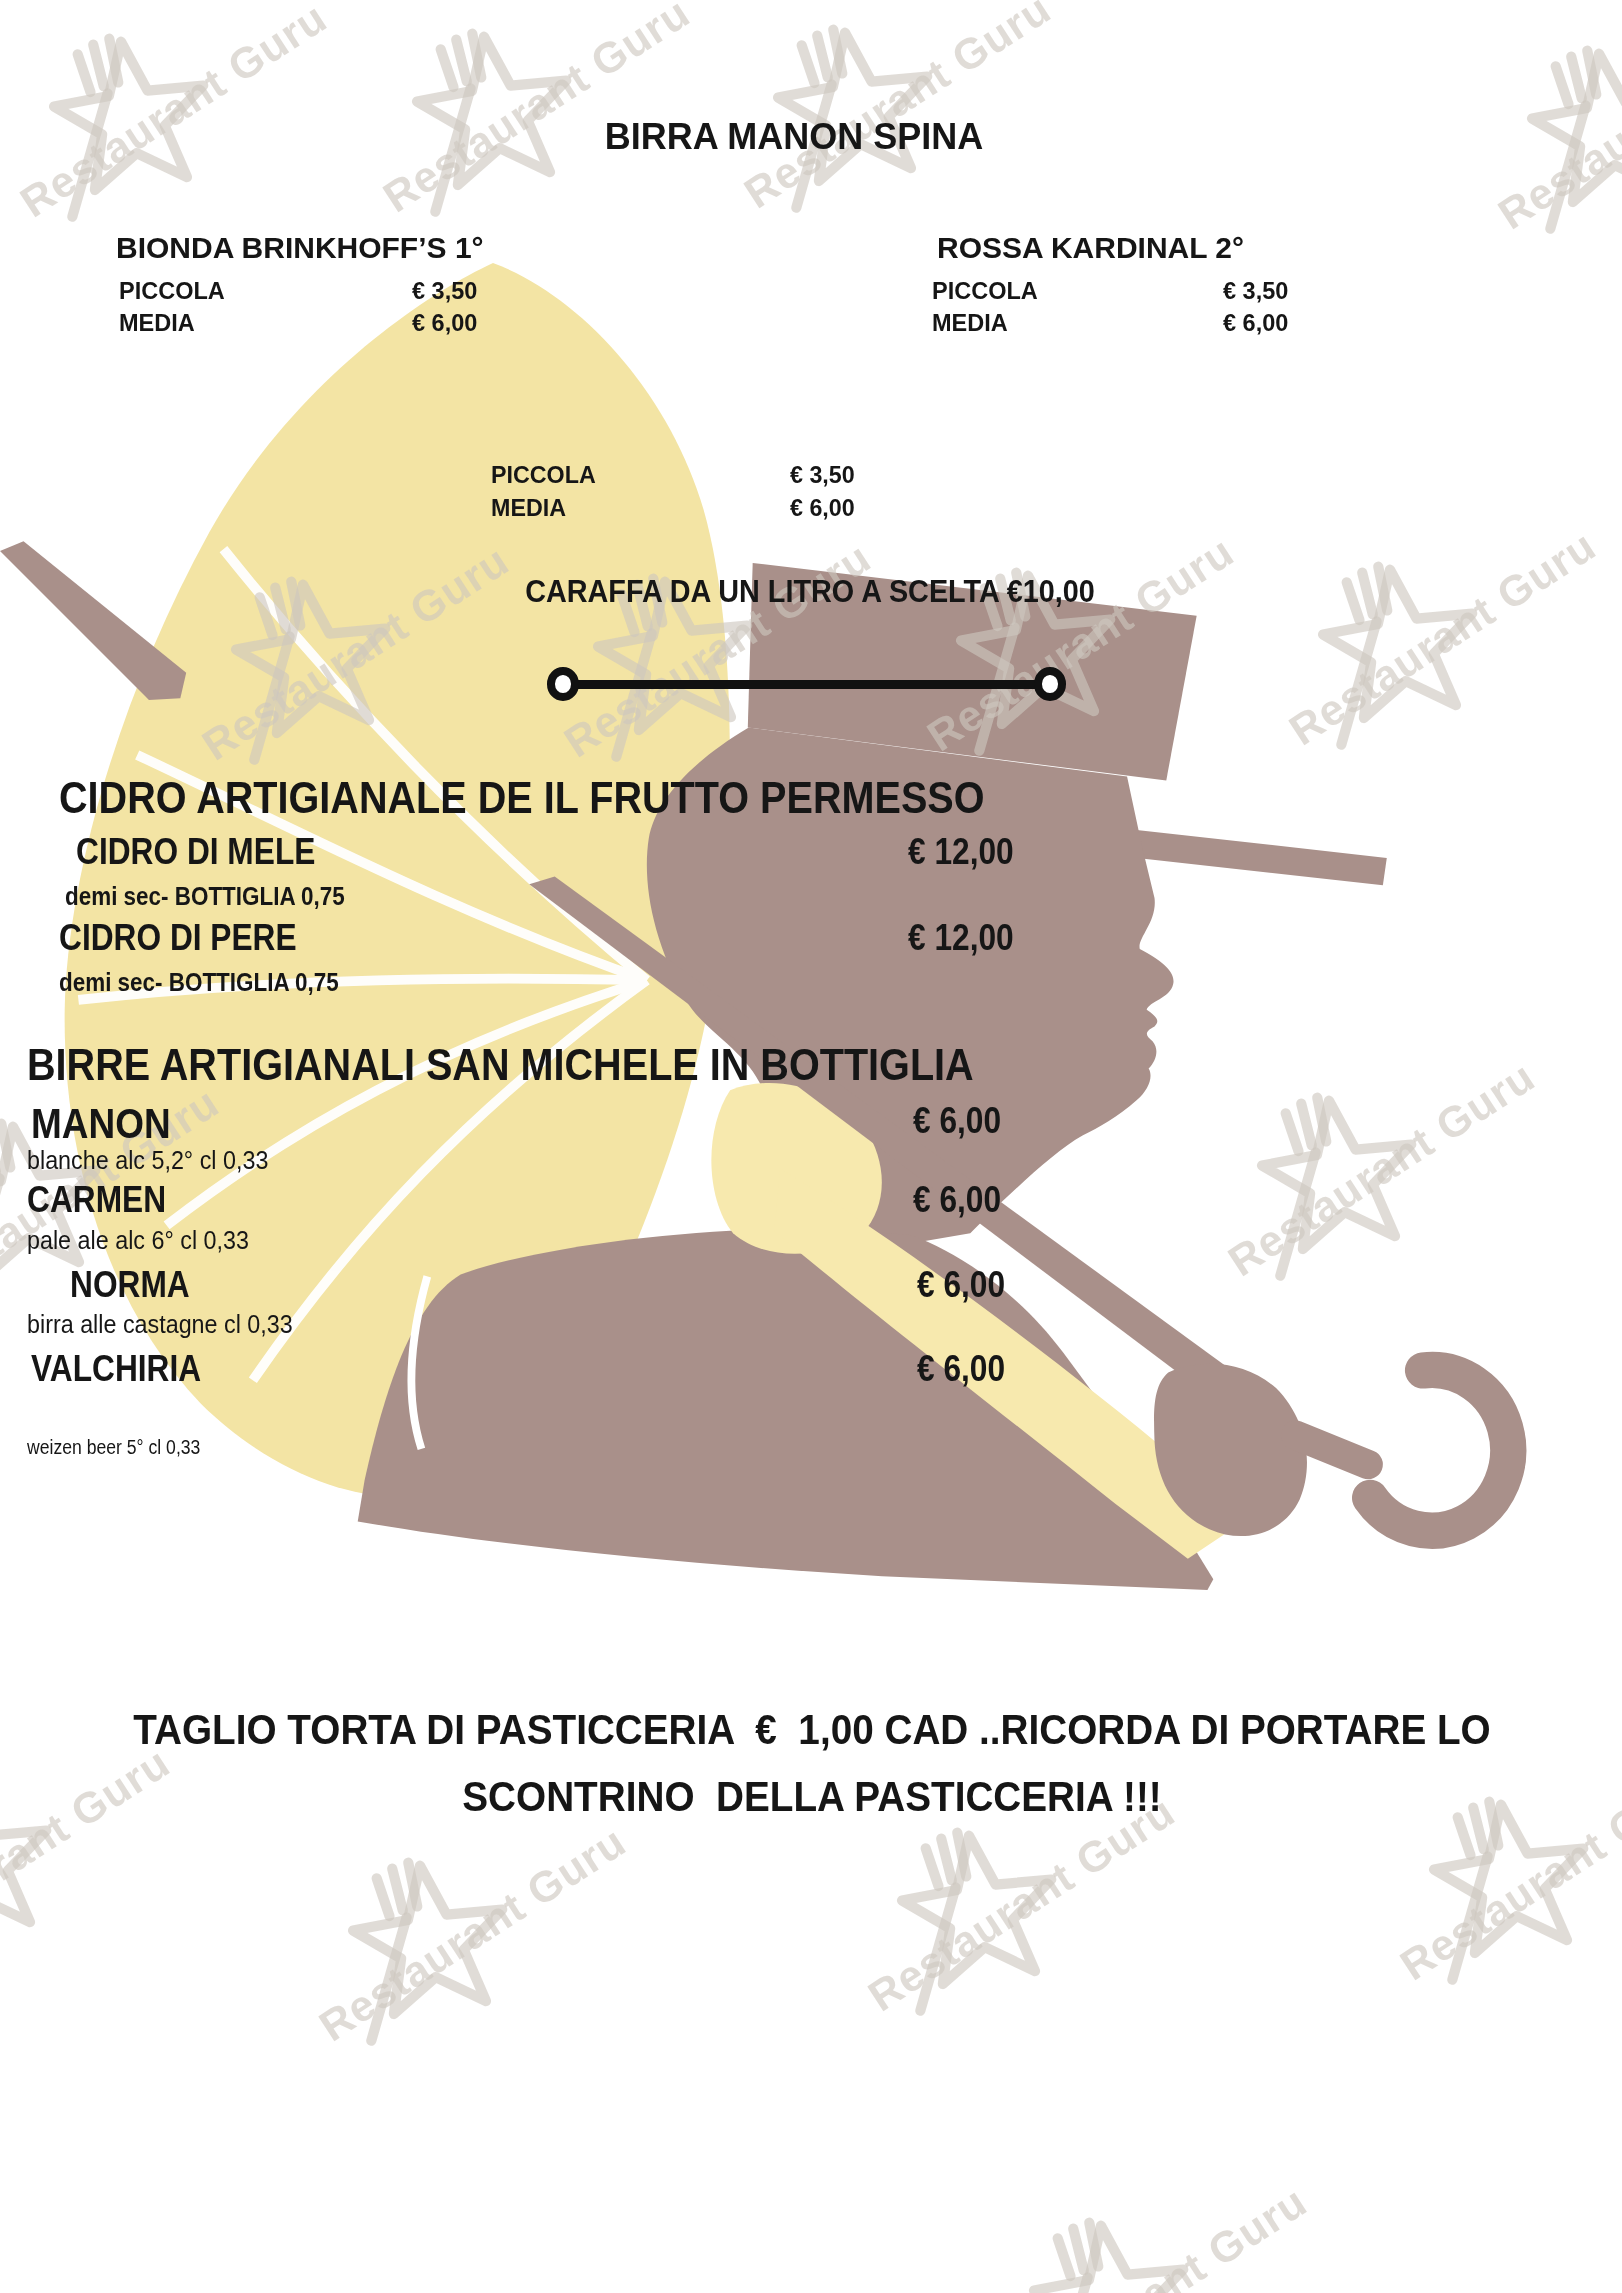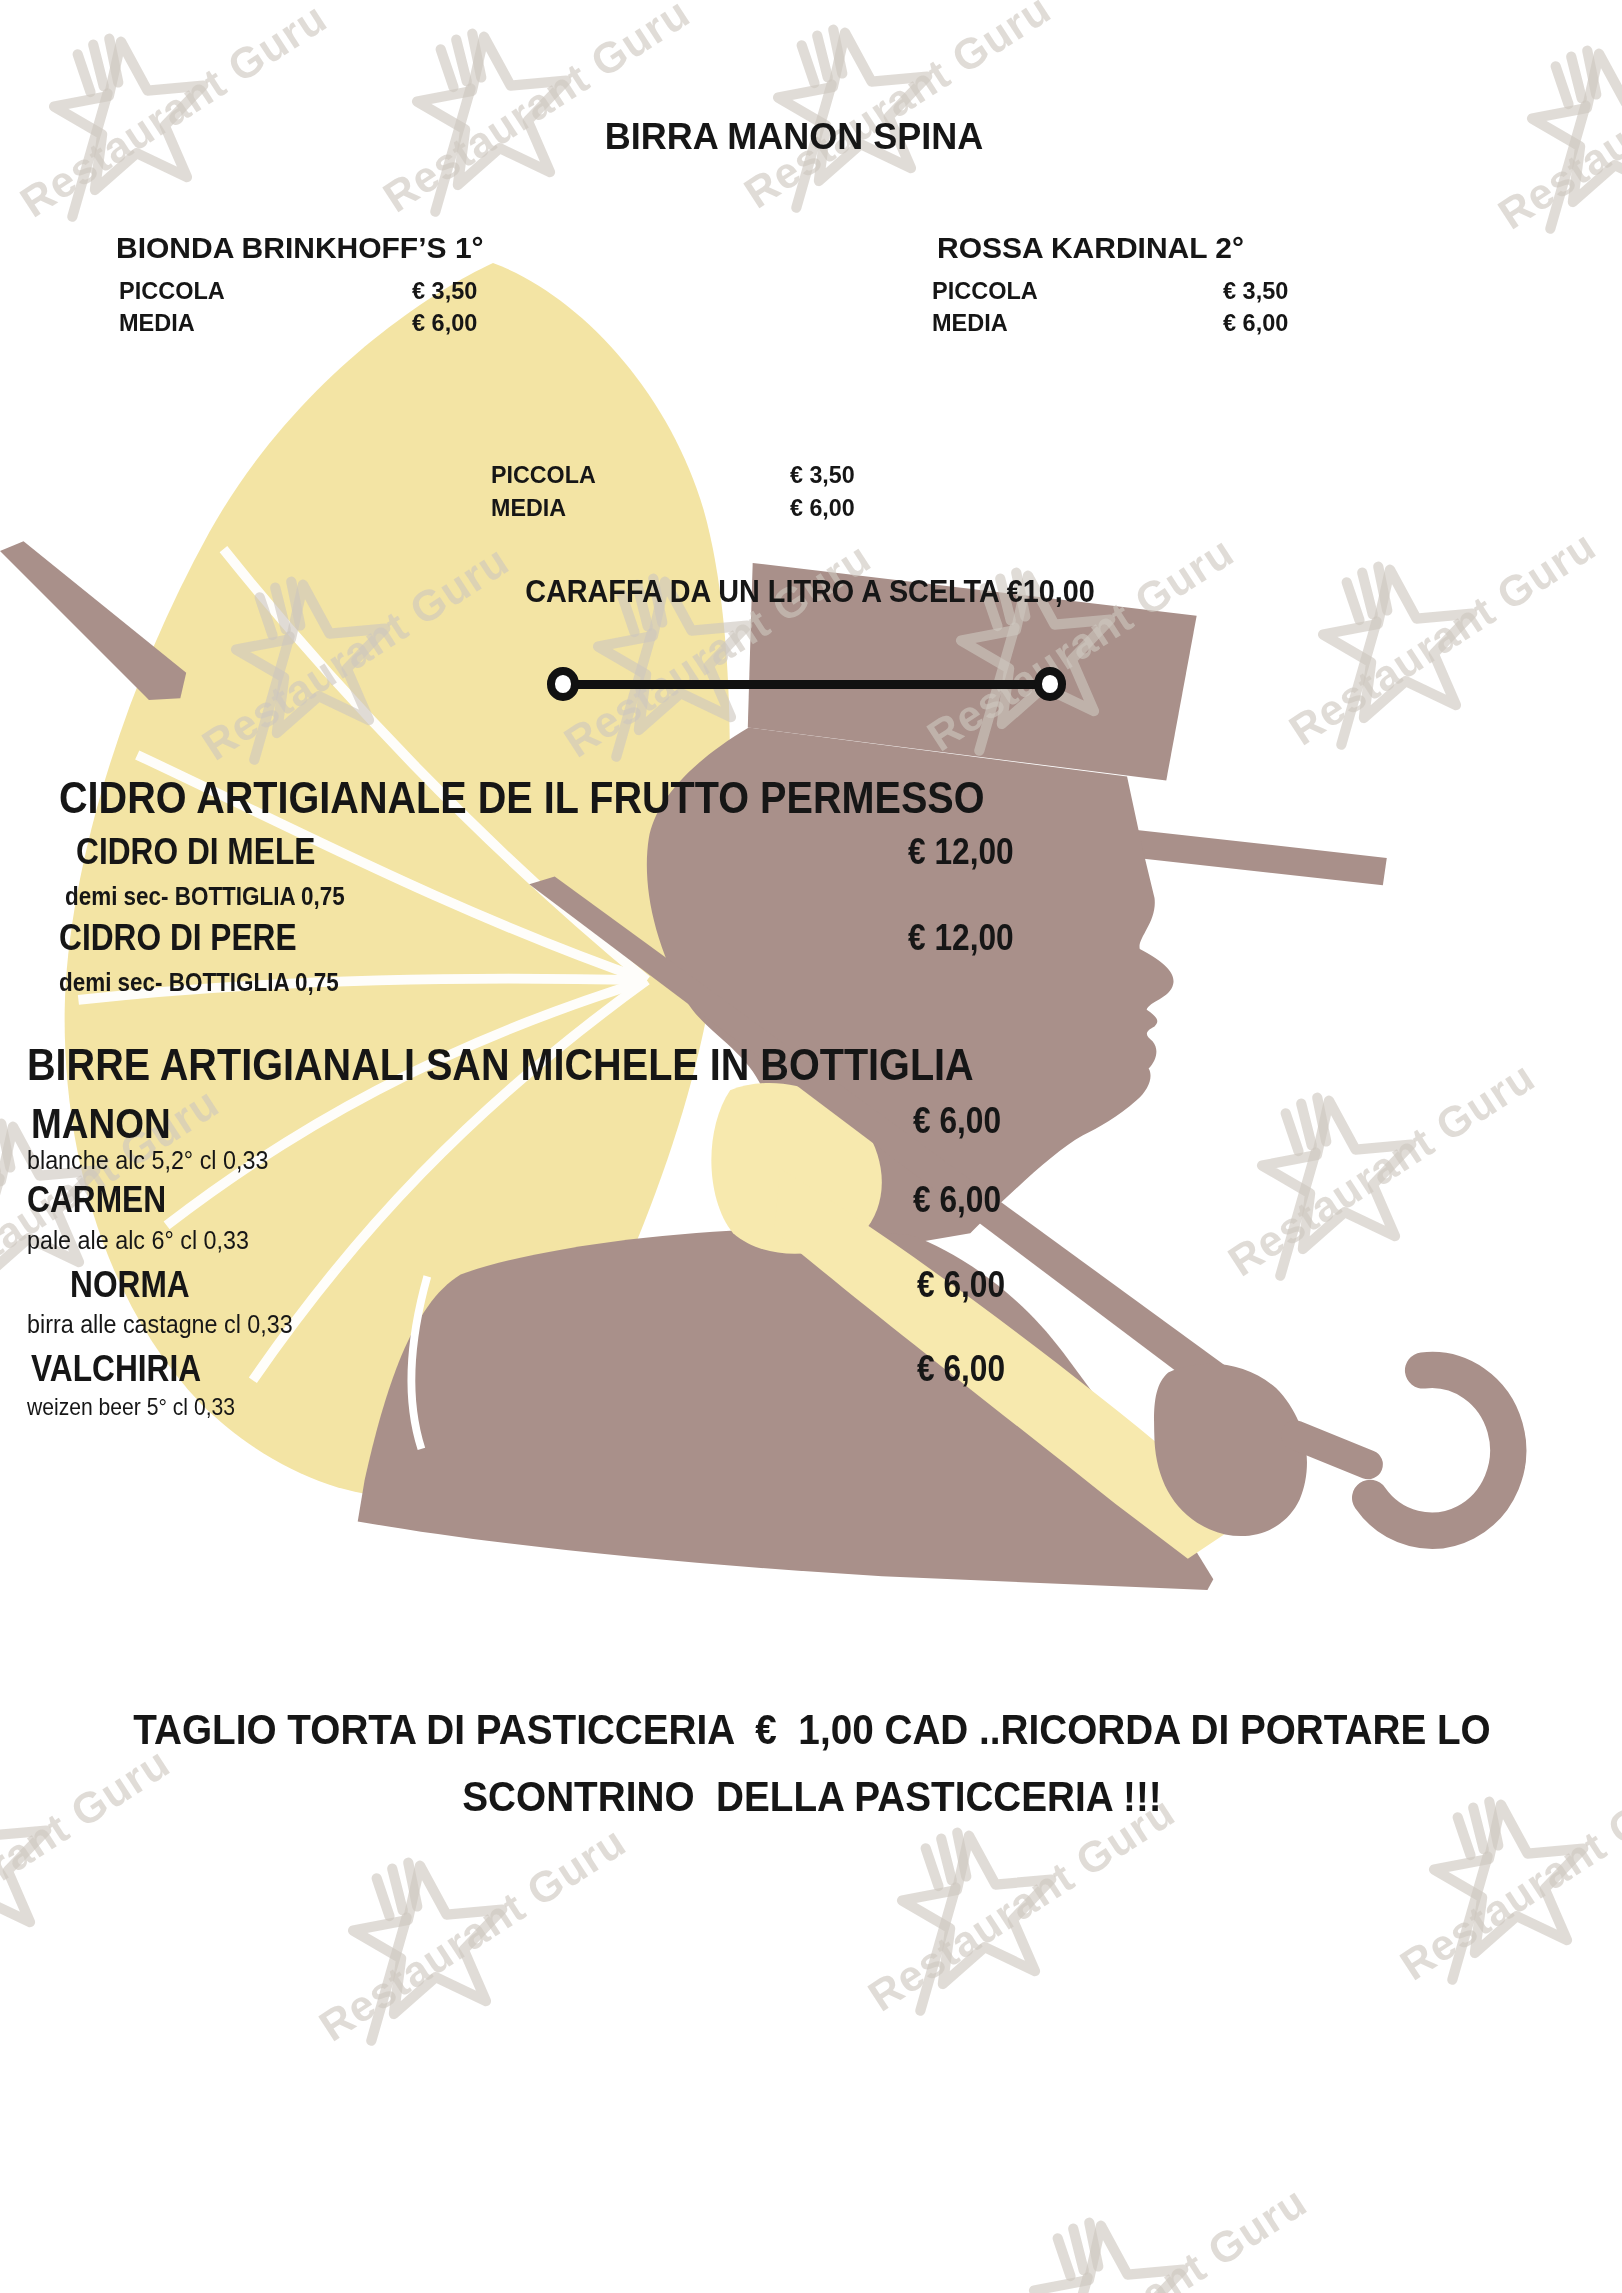--- a/index.html
+++ b/index.html
@@ -291,21 +291,21 @@
   <div class="abs lay2 b" style="left:27.4px;top:1179px;font-size:36px;"><span class="cn">CARMEN</span></div>
   <div class="abs lay2 b" style="left:913px;top:1179px;font-size:36px;"><span class="cn">€ 6,00</span></div>
   <div class="abs lay2" style="left:27.4px;top:1225px;font-size:26.5px;"><span class="cn">pale ale alc 6° cl 0,33</span></div>
 
   <div class="abs lay2 b" style="left:31px;top:1264px;font-size:36px;margin-left:39px;"><span class="cn">NORMA</span></div>
   <div class="abs lay2 b" style="left:917px;top:1264px;font-size:36px;"><span class="cn">€ 6,00</span></div>
   <div class="abs lay2" style="left:27.4px;top:1309px;font-size:26.5px;"><span class="cn">birra alle castagne cl 0,33</span></div>
 
   <div class="abs lay2 b" style="left:31px;top:1348px;font-size:36px;"><span class="cn">VALCHIRIA</span></div>
   <div class="abs lay2 b" style="left:917px;top:1348px;font-size:36px;"><span class="cn">€ 6,00</span></div>
-  <div class="abs lay2" style="left:27.4px;top:1393px;font-size:24px;"><span class="cn">weizen beer 5° cl 0,33</span></div>
+  <div class="abs lay2" style="left:27.4px;top:1436px;font-size:20px;"><span class="cn">weizen beer 5° cl 0,33</span></div>
 
   <div class="abs lay2 b" style="left:812px;top:1705px;font-size:43px;">
     <span class="cnc pre">TAGLIO TORTA DI PASTICCERIA  €  1,00 CAD ..RICORDA DI PORTARE LO</span>
   </div>
   <div class="abs lay2 b" style="left:812px;top:1772px;font-size:43px;">
     <span class="cnc pre">SCONTRINO  DELLA PASTICCERIA !!!</span>
   </div>
 
 </div>
 

